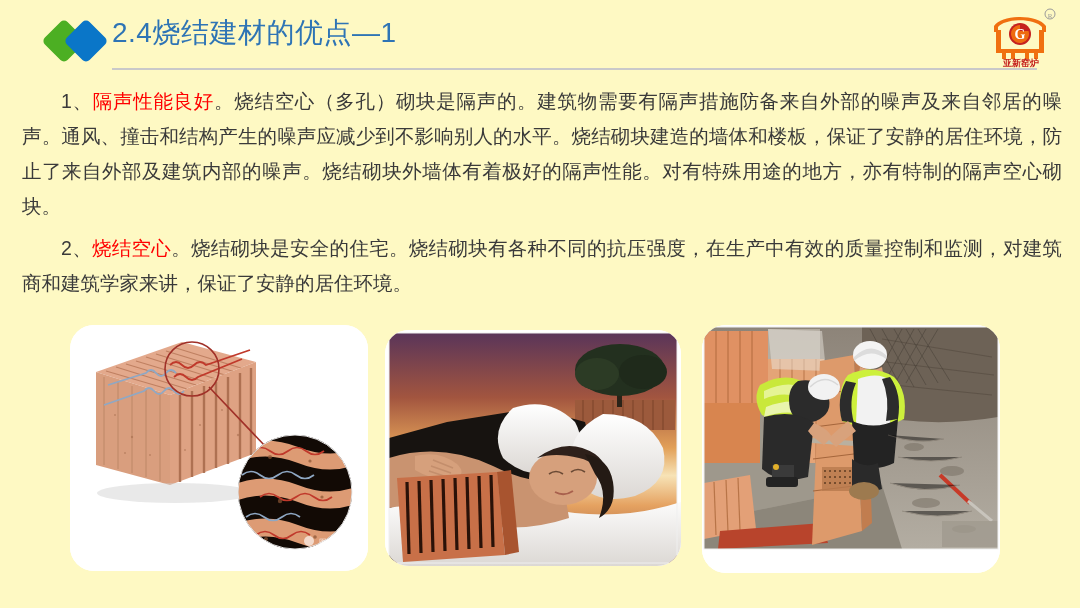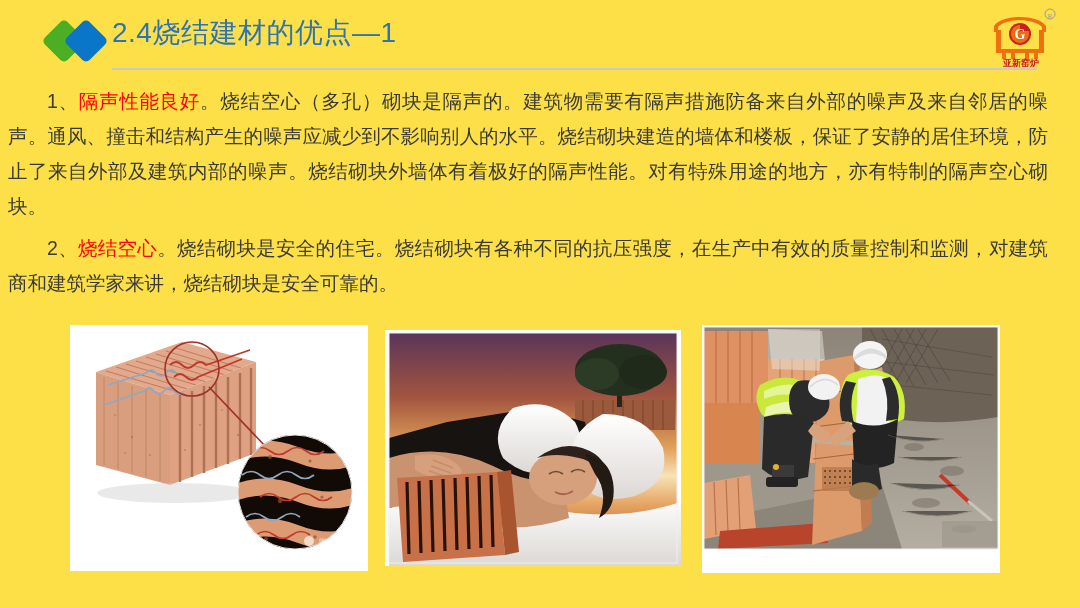--- a/index.html
+++ b/index.html
@@ -7,21 +7,21 @@
     padding: 0;
     background: #ffffff;
   }
   body {
     font-family: "Liberation Sans", "DejaVu Sans", sans-serif;
   }
   .slide {
     position: relative;
     width: 1080px;
     height: 608px;
-    background: #fde047;
+    background: #fef9c3;
     overflow: hidden;
   }
 
   
   .header {
     position: absolute;
     left: 0; top: 0;
     width: 1080px;
     height: 78px;
   }
@@ -73,21 +73,21 @@
     right: 18px;
     top: 6px;
     width: 82px;
     height: 62px;
   }
   .brand-logo svg { display: block; }
 
   
   .body-text {
     position: absolute;
-    left: 8px;
+    left: 22px;
     top: 84px;
     width: 1040px;
     font-size: 19.5px;
     line-height: 35px;
     color: #3a3a3a;
     text-align: justify;
     text-justify: inter-character;
   }
   .para {
     margin: 0 0 7px 0;
@@ -102,20 +102,21 @@
     position: absolute;
     left: 0;
     top: 325px;
     width: 1080px;
     height: 250px;
   }
   .photo {
     position: absolute;
     background: #ffffff;
     overflow: hidden;
+    border-radius: 24px;
   }
   .photo svg { display: block; }
 
   #photo-1 { left: 70px;  top: 0px;  width: 298px; height: 246px; }
   #photo-2 { left: 385px; top: 5px;  width: 296px; height: 236px; }
   #photo-3 { left: 702px; top: 0px;  width: 298px; height: 248px; }
 </style>
 </head>
 <body>
 
@@ -154,21 +155,21 @@
         <text x="41" y="60" font-family="'Liberation Sans', sans-serif" font-size="9" fill="#c5221f" text-anchor="middle" font-weight="bold">亚新窑炉</text>
       </svg>
     </div>
   </div>
 
   <div class="body-text">
     <p class="para">
       <span>1、</span><span class="hl">隔声性能良好</span><span>。烧结空心（多孔）砌块是隔声的。建筑物需要有隔声措施防备来自外部的噪声及来自邻居的噪声。通风、撞击和结构产生的噪声应减少到不影响别人的水平。烧结砌块建造的墙体和楼板，保证了安静的居住环境，防止了来自外部及建筑内部的噪声。烧结砌块外墙体有着极好的隔声性能。对有特殊用途的地方，亦有特制的隔声空心砌块。</span>
     </p>
     <p class="para">
-      <span>2、</span><span class="hl">烧结空心</span><span>。烧结砌块是安全的住宅。烧结砌块有各种不同的抗压强度，在生产中有效的质量控制和监测，对建筑商和建筑学家来讲，烧结砌块是安全可靠的。</span>
+      <span>2、</span><span class="hl">烧结空心</span><span>。烧结砌块是安全的住宅。烧结砌块有各种不同的抗压强度，在生产中有效的质量控制和监测，对建筑商和建筑学家来讲，保证了安静的居住环境。</span>
     </p>
   </div>
 
   <div class="image-row">
 
     <div class="photo" id="photo-1">
       <svg viewBox="0 0 298 246" width="298" height="246">
         <rect x="0" y="0" width="298" height="246" fill="#ffffff"></rect>
 
         <polygon points="26,47 112,17 186,37 100,70" fill="#e3a98c"></polygon>

